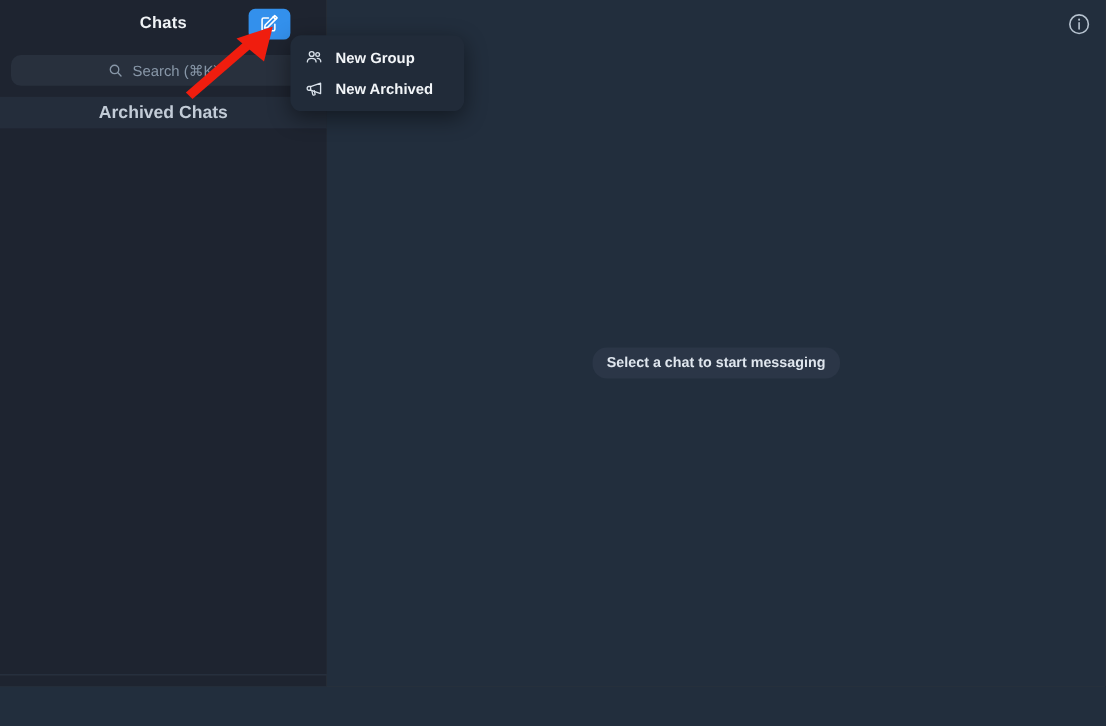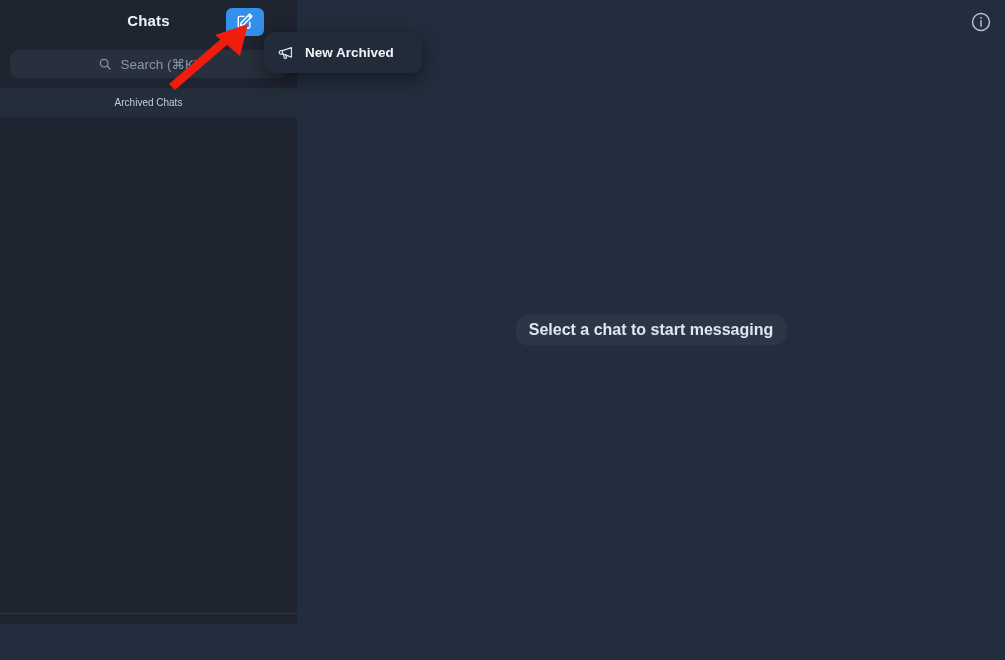--- a/index.html
+++ b/index.html
@@ -96,22 +96,22 @@
     width: 297px;
     height: 29px;
     background: #242d3b;
     display: flex;
     align-items: center;
     justify-content: center;
     cursor: pointer;
   }
   #archived-label {
     color: #c3ccd7;
-    font-size: 10px;
-    font-weight: 400;
+    font-size: 16px;
+    font-weight: 700;
   }
 
   
   #chat-list {
     position: absolute;
     left: 0;
     top: 117px;
     width: 297px;
     bottom: 47px;
     background: #1e2430;
@@ -150,21 +150,21 @@
     bottom: 0;
     background: #222e3d;
   }
   #empty-pill {
     position: absolute;
     left: 50%;
     top: 330px;
     transform: translate(-50%, -50%);
     background: #2b3647;
     color: #dfe6ee;
-    font-size: 16px;
+    font-size: 13px;
     font-weight: bold;
     padding: 6px 13px 7px;
     border-radius: 13px;
     white-space: nowrap;
   }
   #info-button {
     position: absolute;
     right: 12px;
     top: 11px;
     width: 24px;
@@ -315,20 +315,31 @@
           <circle cx="12" cy="12" r="9.2"></circle>
           <path d="M12 10.6v6.1"></path>
           <circle cx="12" cy="7.5" r="1.05" fill="#b6c2cf" stroke="none"></circle>
         </svg>
       </span>
     </button>
   </div>
 
   <div id="new-menu">
 
+    <button class="menu-item">
+      <span class="mi-icon">
+        <svg width="17" height="17" viewBox="0 0 24 24" fill="none" stroke="#d9e1ea" stroke-width="1.7" stroke-linecap="round" stroke-linejoin="round">
+          <circle cx="9" cy="7.2" r="3.1"></circle>
+          <circle cx="16.6" cy="7.8" r="2.4"></circle>
+          <path d="M3.4 17.3c0-2.8 2.5-4.6 5.6-4.6s5.6 1.8 5.6 4.6"></path>
+          <path d="M16.2 12.9c2.4.2 4.4 1.8 4.4 4.2"></path>
+        </svg>
+      </span>
+      <span class="mi-label">New Group</span>
+    </button>
 
 
     <button class="menu-item">
       <span class="mi-icon">
         <svg width="17" height="17" viewBox="0 0 24 24" fill="none" stroke="#d9e1ea" stroke-width="1.7" stroke-linecap="round" stroke-linejoin="round">
           <path d="M20.4 5.1 7.6 9.4v4.6l12.8 4.5z"></path>
           <path d="M7.6 9.4H5.2A2 2 0 0 0 3.2 11.4v.8a2 2 0 0 0 2 2h2.4"></path>
           <path d="M9.1 14.4l1.2 5.1c.1.6.7 1 1.3.9l.9-.2c.6-.2 1-.8.8-1.4l-1-4"></path>
         </svg>
       </span>

